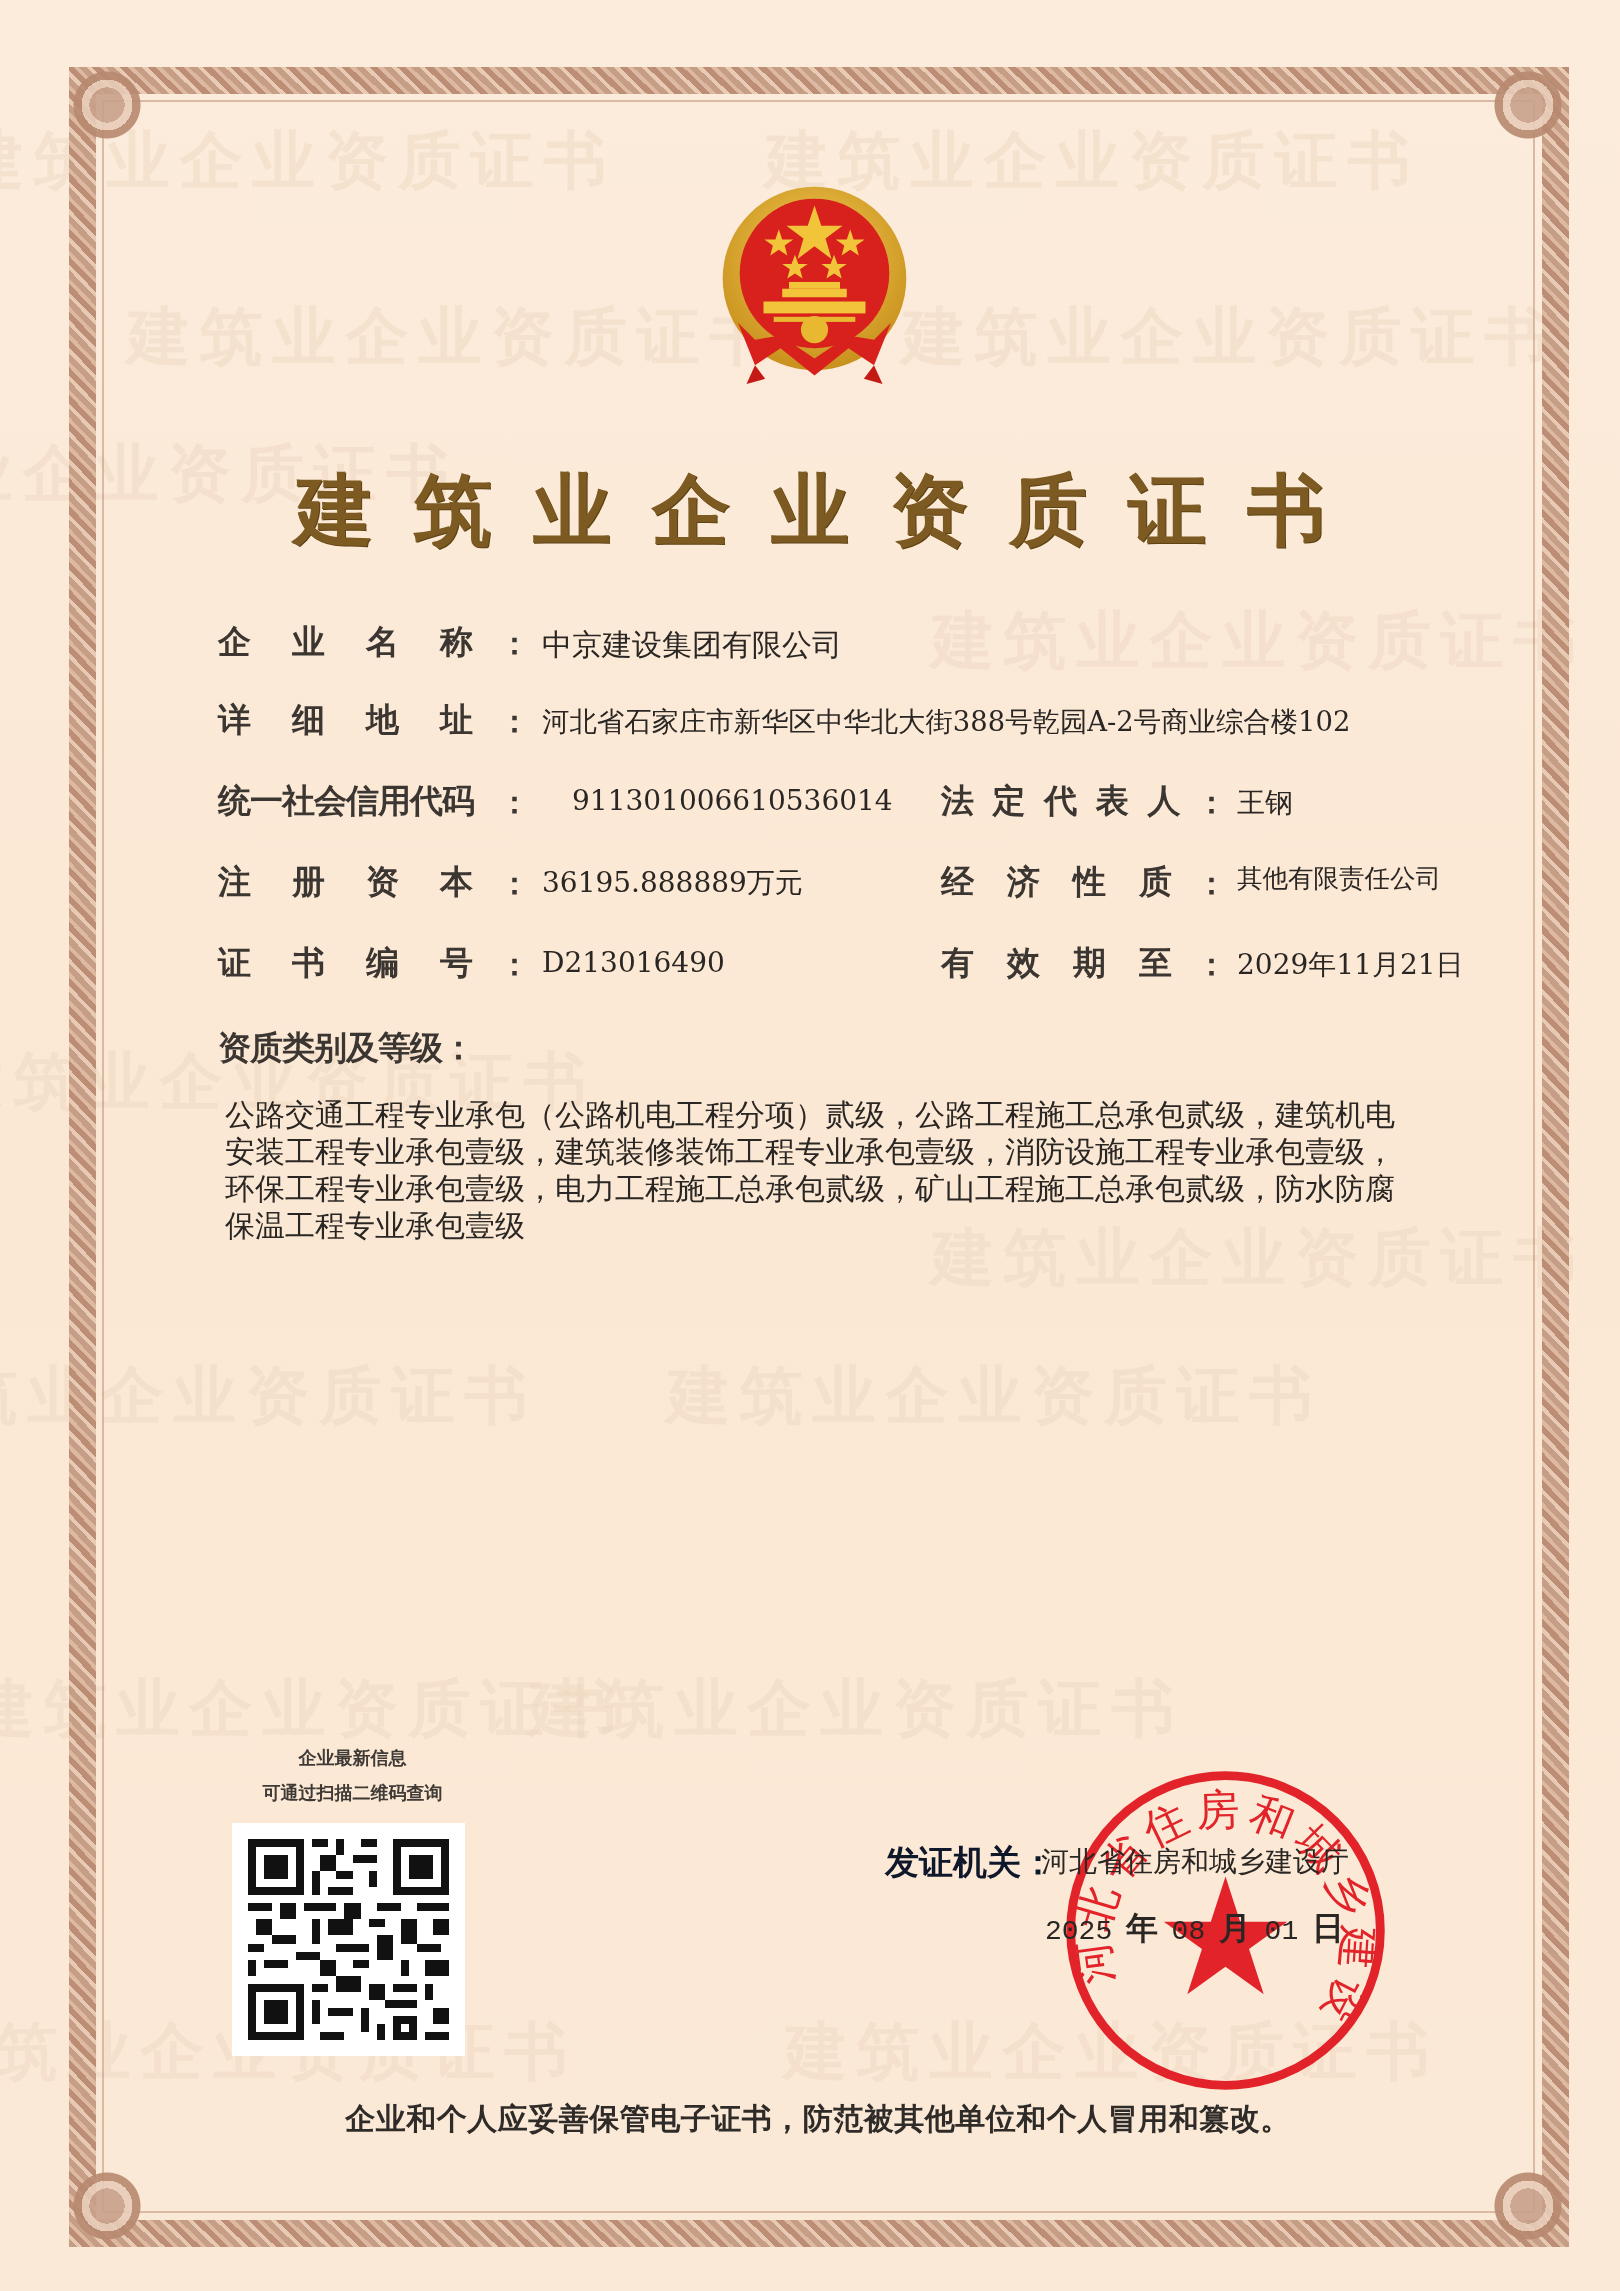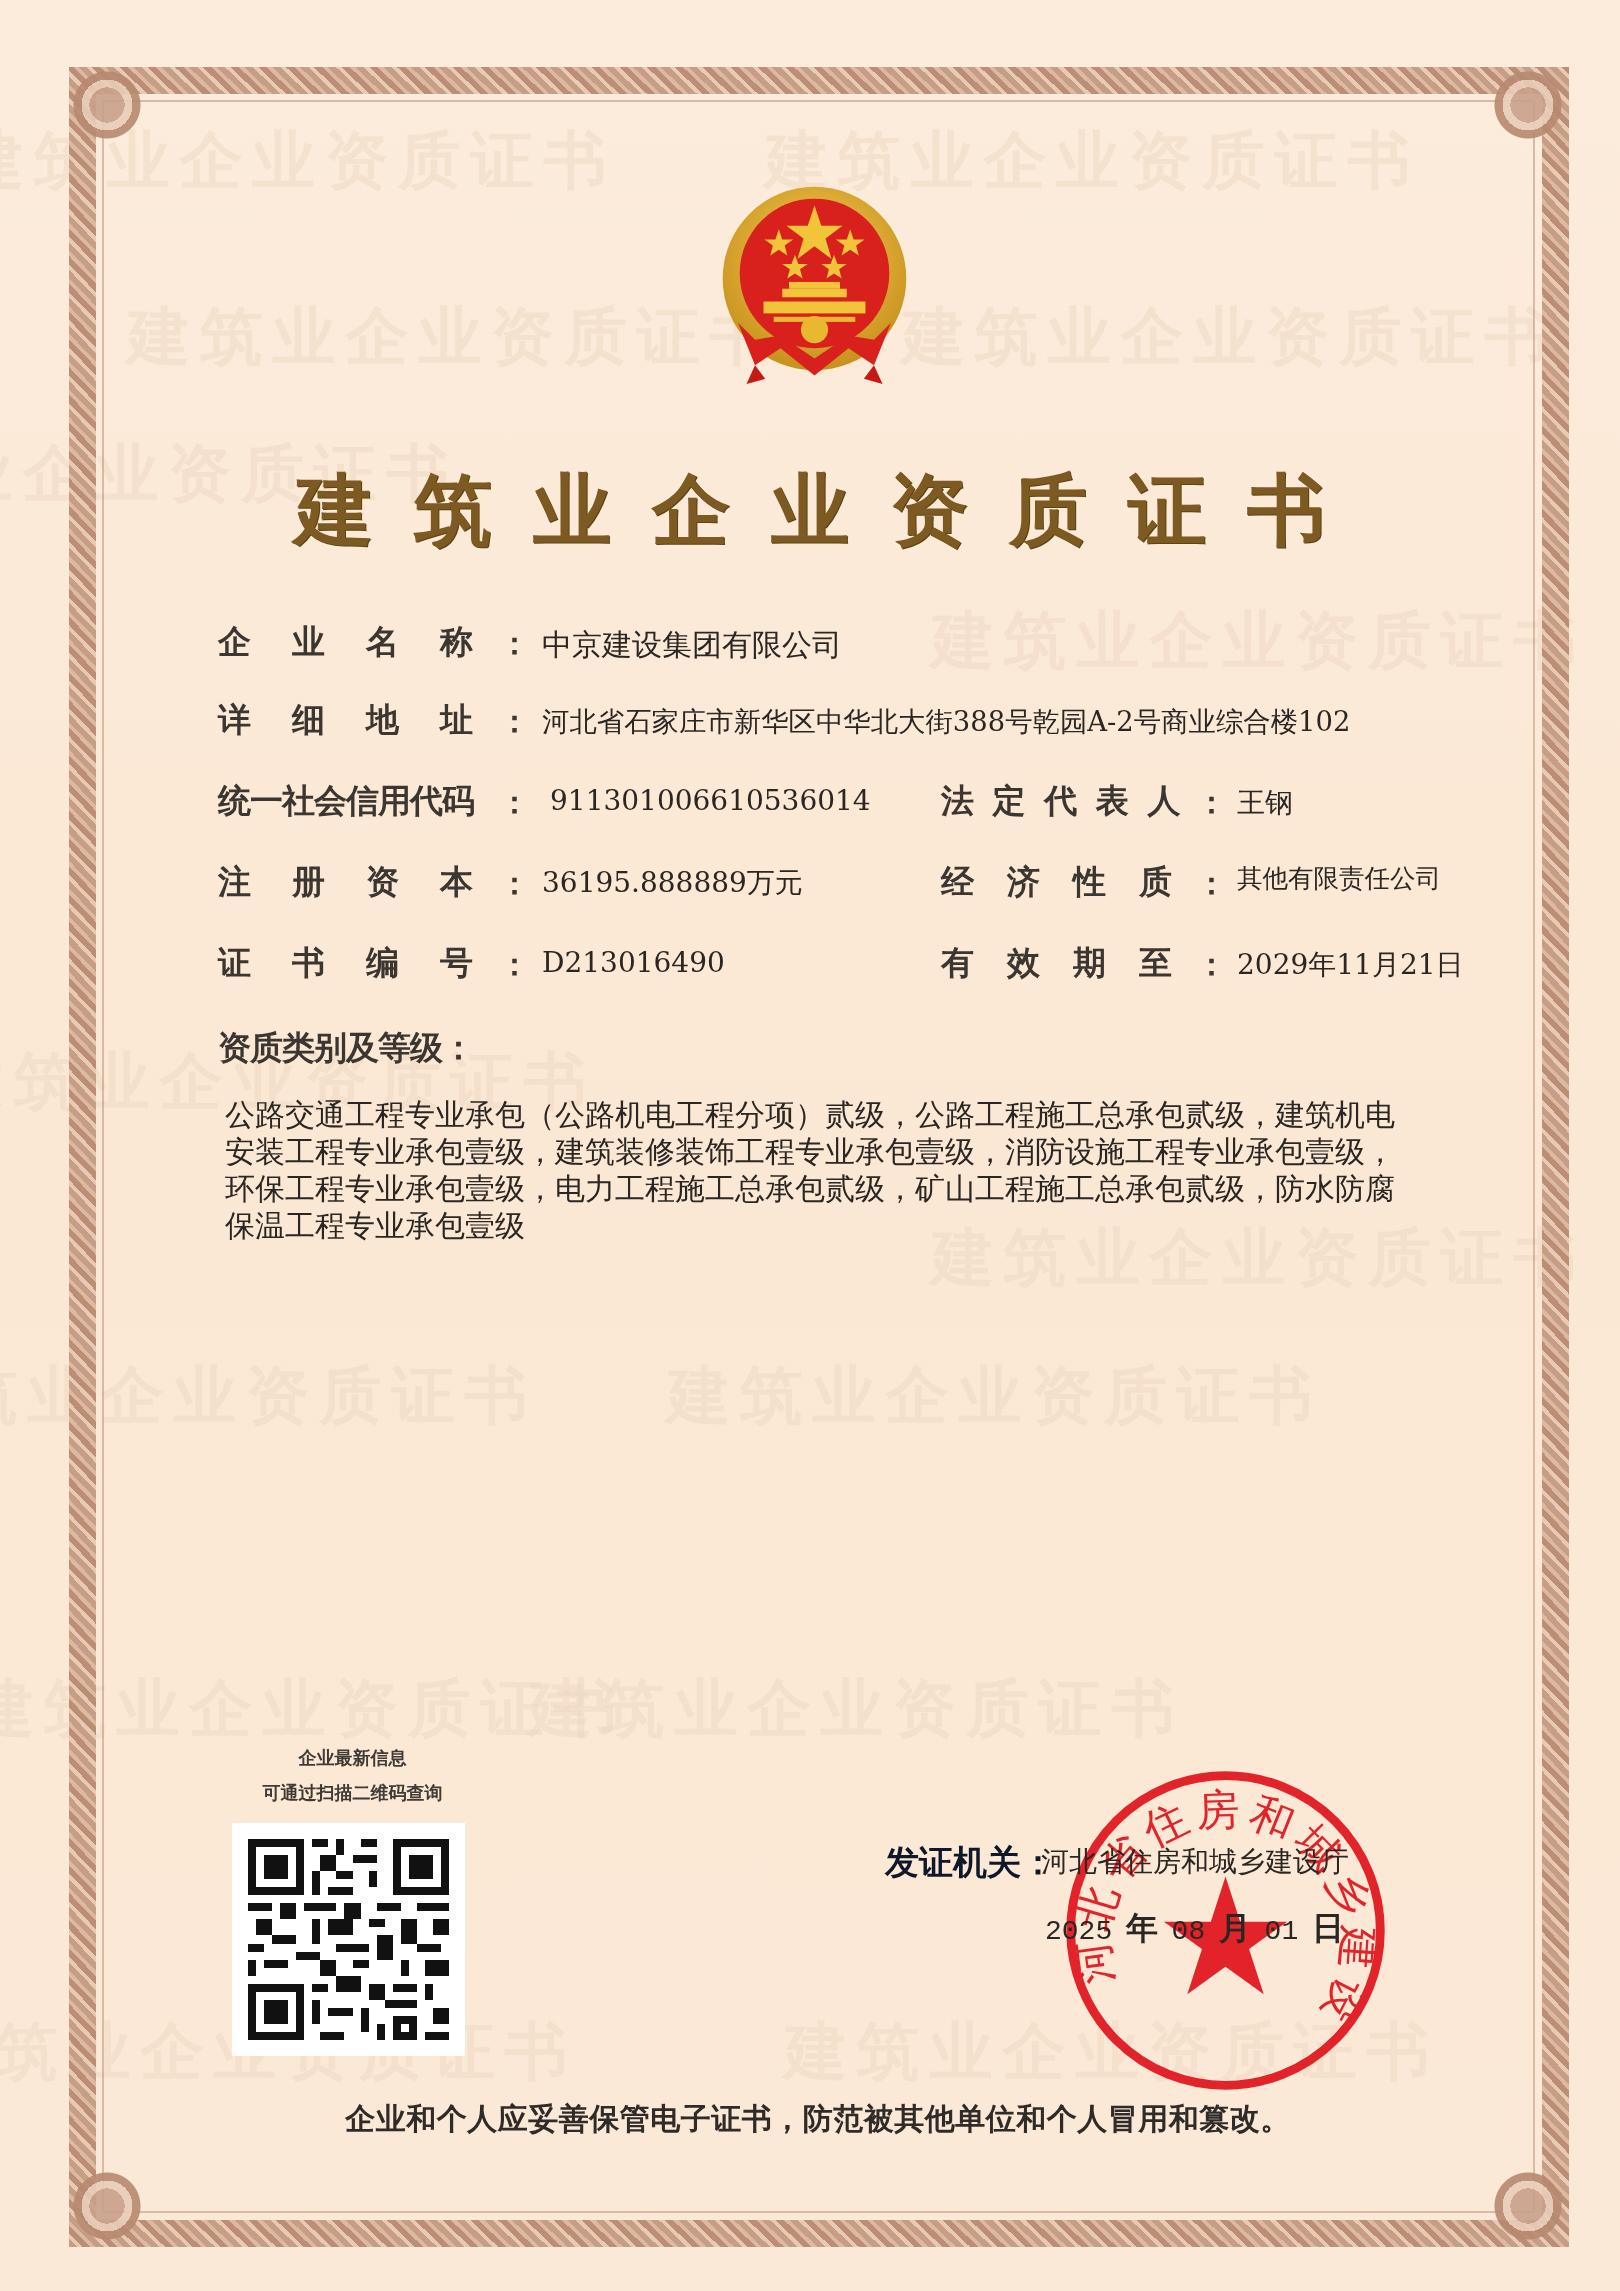--- a/index.html
+++ b/index.html
@@ -145,21 +145,21 @@
 <div class="field-label spaced4" style="left:218px; top:620px">企业名称</div>
 <div class="colon" style="left:499px; top:623px">：</div>
 <div class="field-value" style="left:542px; top:625px; font-size:30px">中京建设集团有限公司</div>
 
 <div class="field-label spaced4" style="left:218px; top:698px">详细地址</div>
 <div class="colon" style="left:499px; top:701px">：</div>
 <div class="field-value" style="left:542px; top:704px; font-size:27.4px">河北省石家庄市新华区中华北大街388号乾园A-2号商业综合楼102</div>
 
 <div class="field-label" style="left:218px; top:779px; letter-spacing:-1px">统一社会信用代码</div>
 <div class="colon" style="left:499px; top:782px">：</div>
-<div class="field-value" style="left:550px; top:784px">911301006610536014</div>
+<div class="field-value" style="left:572px; top:784px">911301006610536014</div>
 
 <div class="field-label spaced5" style="left:941px; top:779px">法定代表人</div>
 <div class="colon" style="left:1196px; top:782px">：</div>
 <div class="field-value" style="left:1237px; top:784px">王钢</div>
 
 <div class="field-label spaced4" style="left:218px; top:860px">注册资本</div>
 <div class="colon" style="left:499px; top:863px">：</div>
 <div class="field-value" style="left:542px; top:864px">36195.888889万元</div>
 
 <div class="field-label spaced4r" style="left:941px; top:860px">经济性质</div>

